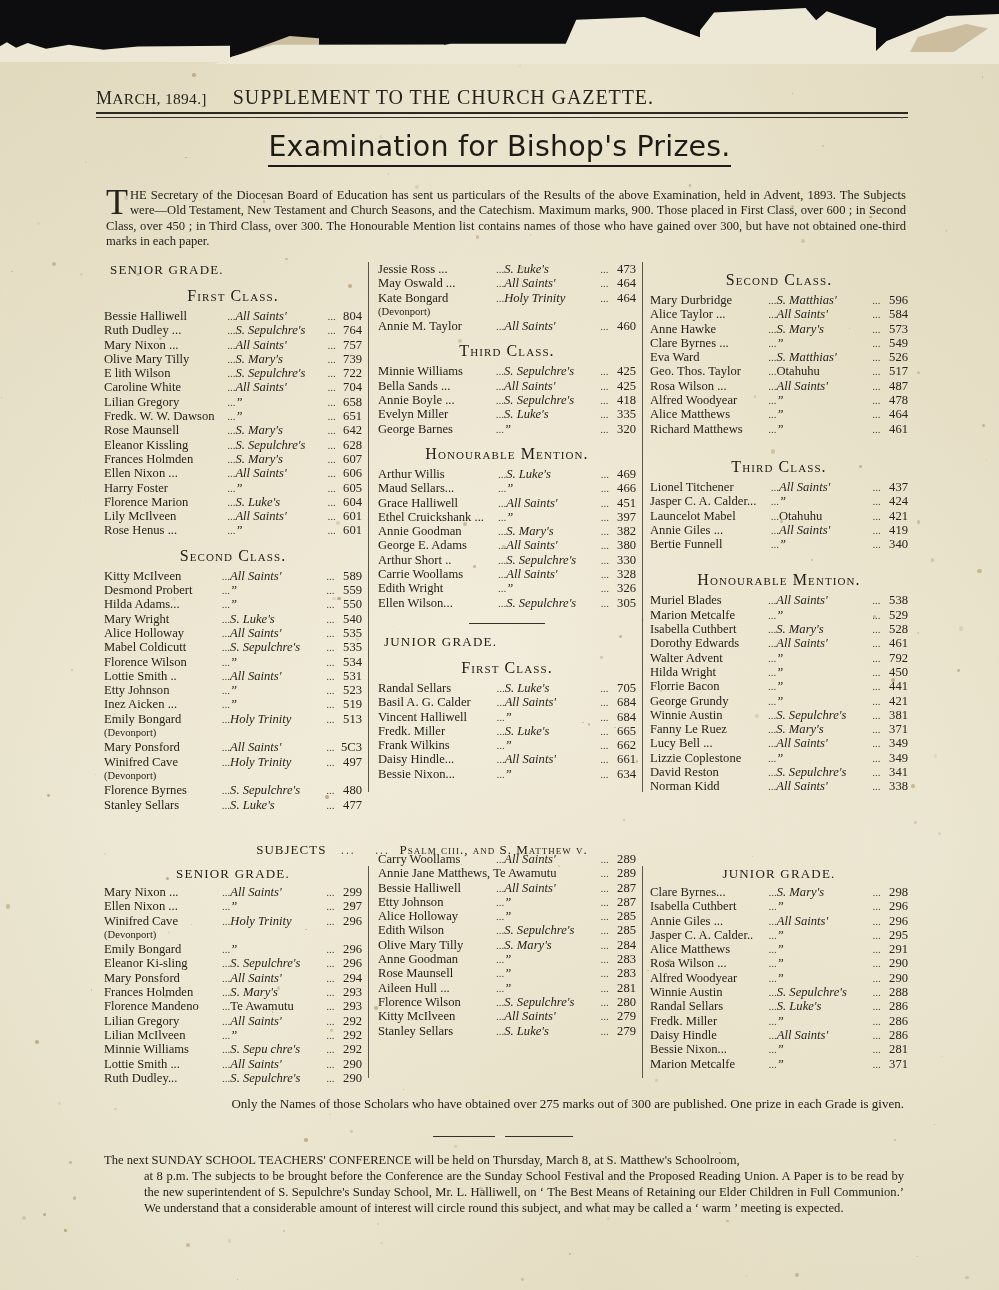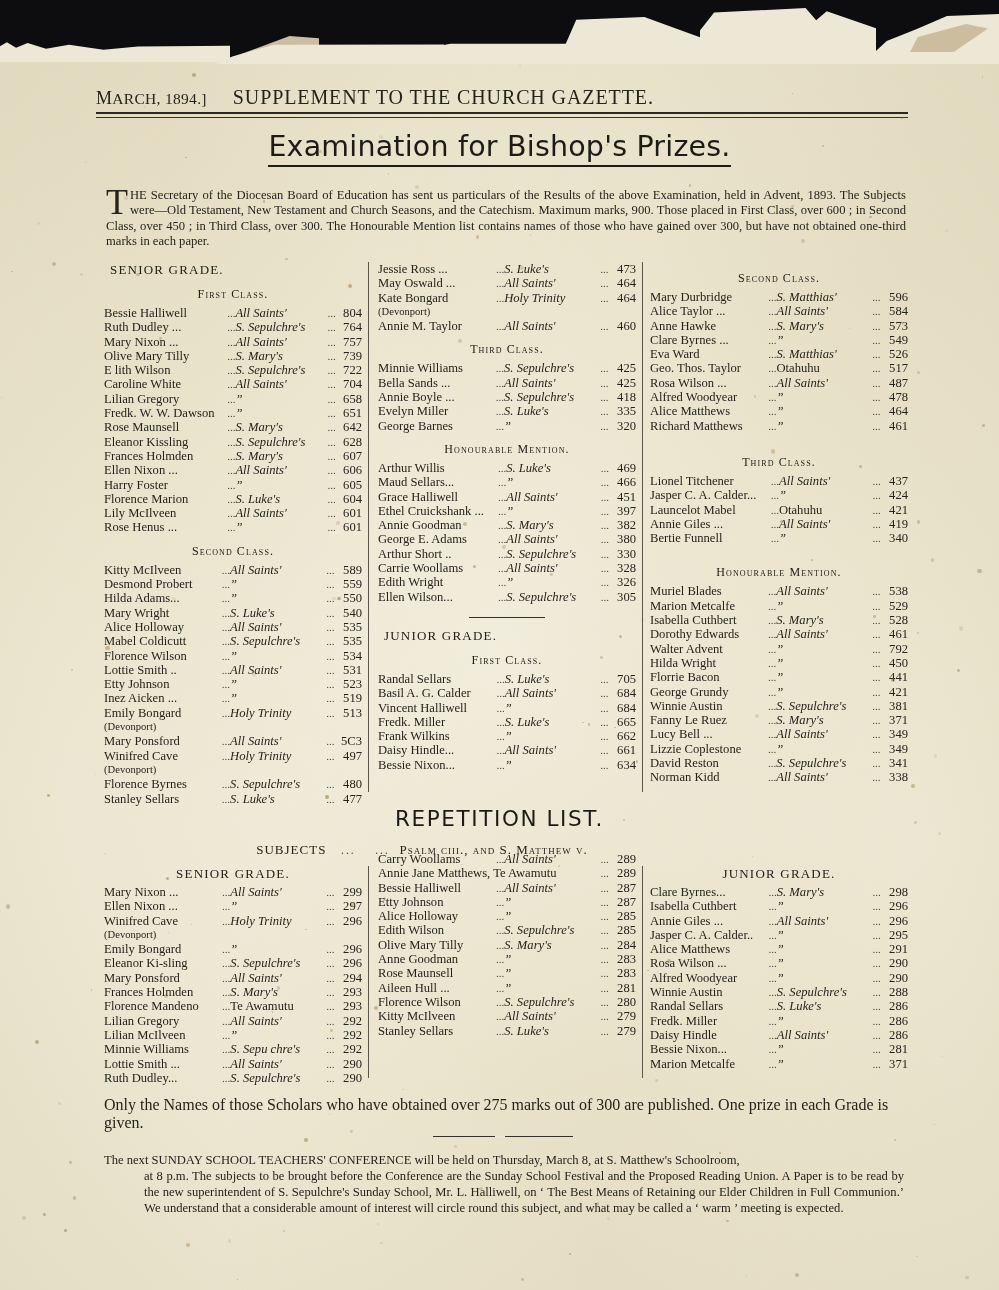--- a/index.html
+++ b/index.html
@@ -54,21 +54,21 @@
   .col{position:absolute;top:0;width:258px;}
   .col1{left:0;}
   .col2{left:274px;}
   .col3{left:546px;}
   .vrule{position:absolute;top:0;width:0;border-left:1px solid #5a564a;height:530px;}
   .vr1{left:264px;}
   .vr2{left:538px;}
 
   .grade-hdr{font-size:13px;letter-spacing:1.2px;margin:0 0 3px 6px;color:#22201a;}
   .grade-hdr.center{text-align:center;margin-left:0;}
-  .class-hdr{font-size:12px;letter-spacing:1.1px;text-align:center;
+  .class-hdr{font-size:16px;letter-spacing:1.1px;text-align:center;
     font-variant:small-caps;margin:9px 0 4px 0;color:#22201a;}
 
   table.lst{border-collapse:collapse;width:100%;font-size:12.6px;}
   table.lst td{padding:0;line-height:14.3px;vertical-align:baseline;white-space:nowrap;}
   td.nm{width:104px;overflow:hidden;}
   td.ld{width:24px;color:#4a463c;text-align:right;padding-right:3px;font-size:11px;}
   td.sch{width:86px;font-style:italic;}
   td.sch.up{font-style:normal;}
   td.ld2{width:20px;color:#4a463c;text-align:right;padding-right:2px;font-size:11px;}
   td.mk{width:28px;text-align:right;}
@@ -82,21 +82,21 @@
     font-family:"DejaVu Sans", sans-serif;font-size:21.5px;letter-spacing:1.6px;color:#1d1b16;}
   .subjects{position:absolute;left:0;top:842px;width:844px;text-align:center;
     font-size:13px;letter-spacing:1px;}
   .subjects .lead{color:#4a463c;font-size:11.5px;letter-spacing:2px;}
   .subjects .sc{font-variant:small-caps;}
 
   .cols2{position:absolute;left:104px;top:866px;width:800px;height:220px;}
   .vrule2{position:absolute;top:0;width:0;border-left:1px solid #5a564a;height:212px;}
 
   
-  .note{position:absolute;left:104px;top:1096px;width:800px;text-align:left;font-size:16px;}
+  .note{position:absolute;left:104px;top:1096px;width:800px;text-align:right;font-size:13px;}
   .footrule{position:absolute;left:433px;top:1136px;width:140px;border-top:1.6px solid #33312a;}
   .footrule:after{content:"";position:absolute;left:62px;top:-1px;width:10px;height:2px;background:#ece7d2;}
   .confer{position:absolute;left:104px;top:1152px;width:800px;
     font-size:12.6px;line-height:16px;text-align:justify;text-indent:0;}
   .sc{font-variant:small-caps;}
 
   
   .speck{position:absolute;border-radius:50%;z-index:6;pointer-events:none;}
 </style>
 </head>
@@ -793,21 +793,20 @@
                 <td class="ld">...</td>
                 <td class="sch">All Saints'</td>
                 <td class="ld2">...</td>
                 <td class="mk">338</td>
               </tr>
             </tbody>
           </table>
       </div>
     </div>
 
-    <div class="rep-title">REPETITION LIST.</div>
     <div class="subjects"><span>SUBJECTS</span><span class="lead">&nbsp;&nbsp;&nbsp;...&nbsp;&nbsp;&nbsp;&nbsp;...&nbsp;&nbsp;</span><span class="sc">Psalm ciii., and S. Matthew v.</span></div>
 
     <div class="cols2">
       <div class="vrule2 vr1" style="left:264px;"></div>
       <div class="vrule2 vr2" style="left:538px;"></div>
 
       <div class="col col1">
         <div class="grade-hdr center">SENIOR GRADE.</div>
         <table class="lst">
             <tbody>

